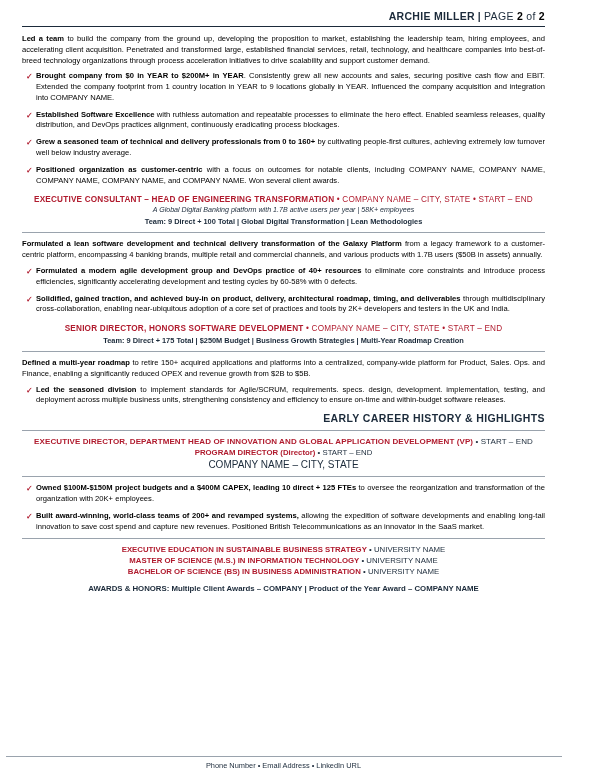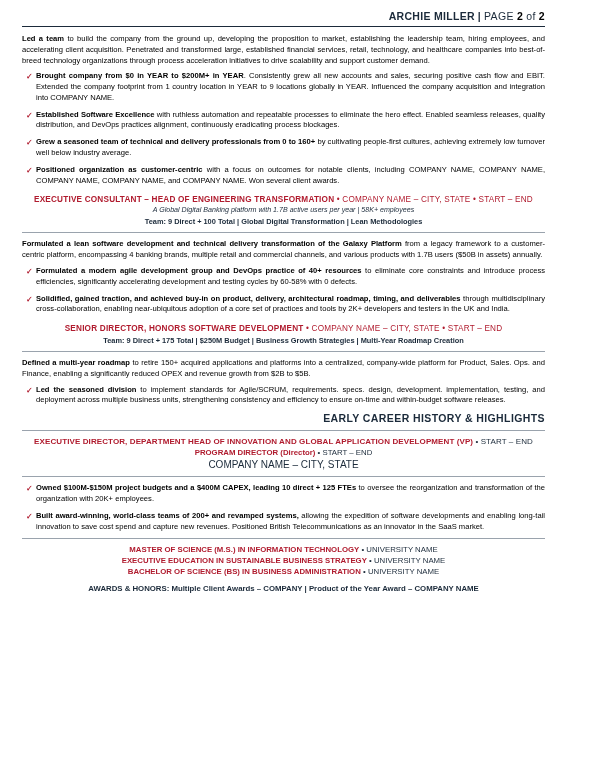--- a/index.html
+++ b/index.html
@@ -231,21 +231,25 @@
     </div>
     <div class="bullet">
       <span class="chk">✓</span>
       <span class="btxt"><b>Built award-winning, world-class teams of 200+ and revamped systems,</b><span> allowing the expedition of software developments and enabling long-tail innovation to save cost spend and capture new revenues. Positioned British Telecommunications as an innovator in the SaaS market.</span></span>
     </div>
   </div>
 
   <hr class="rule">
 
   <div class="edu">
+    <div class="line"><span>EXECUTIVE EDUCATION IN SUSTAINABLE BUSINESS STRATEGY</span><span class="uni"> • </span><span class="uni">UNIVERSITY NAME</span></div>
     <div class="line"><span>MASTER OF SCIENCE (M.S.) IN INFORMATION TECHNOLOGY</span><span class="uni"> • </span><span class="uni">UNIVERSITY NAME</span></div>
-    <div class="line"><span>EXECUTIVE EDUCATION IN SUSTAINABLE BUSINESS STRATEGY</span><span class="uni"> • </span><span class="uni">UNIVERSITY NAME</span></div>
     <div class="line"><span>BACHELOR OF SCIENCE (BS) IN BUSINESS ADMINISTRATION</span><span class="uni"> • </span><span class="uni">UNIVERSITY NAME</span></div>
   </div>
 
   <div class="awards">AWARDS &amp; HONORS: Multiple Client Awards – COMPANY | Product of the Year Award – COMPANY NAME</div>
 
+  <div class="footer">
+    <div class="fline"></div>
+    <span>Phone Number • Email Address • LinkedIn URL</span>
+  </div>
 
 </div>
 
 </body></html>

